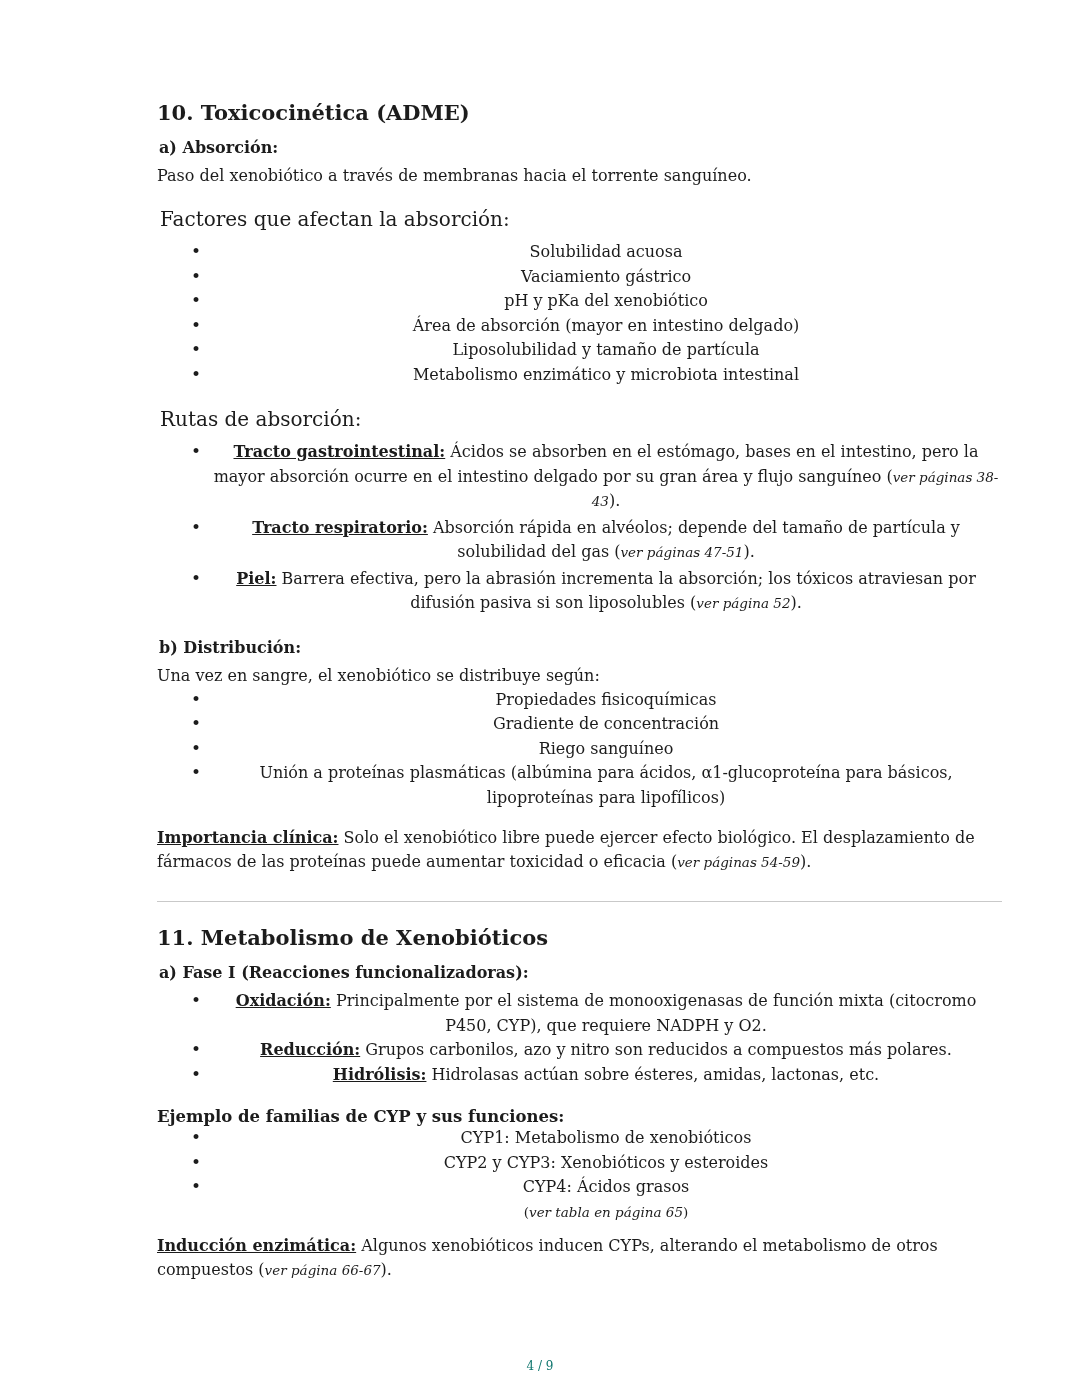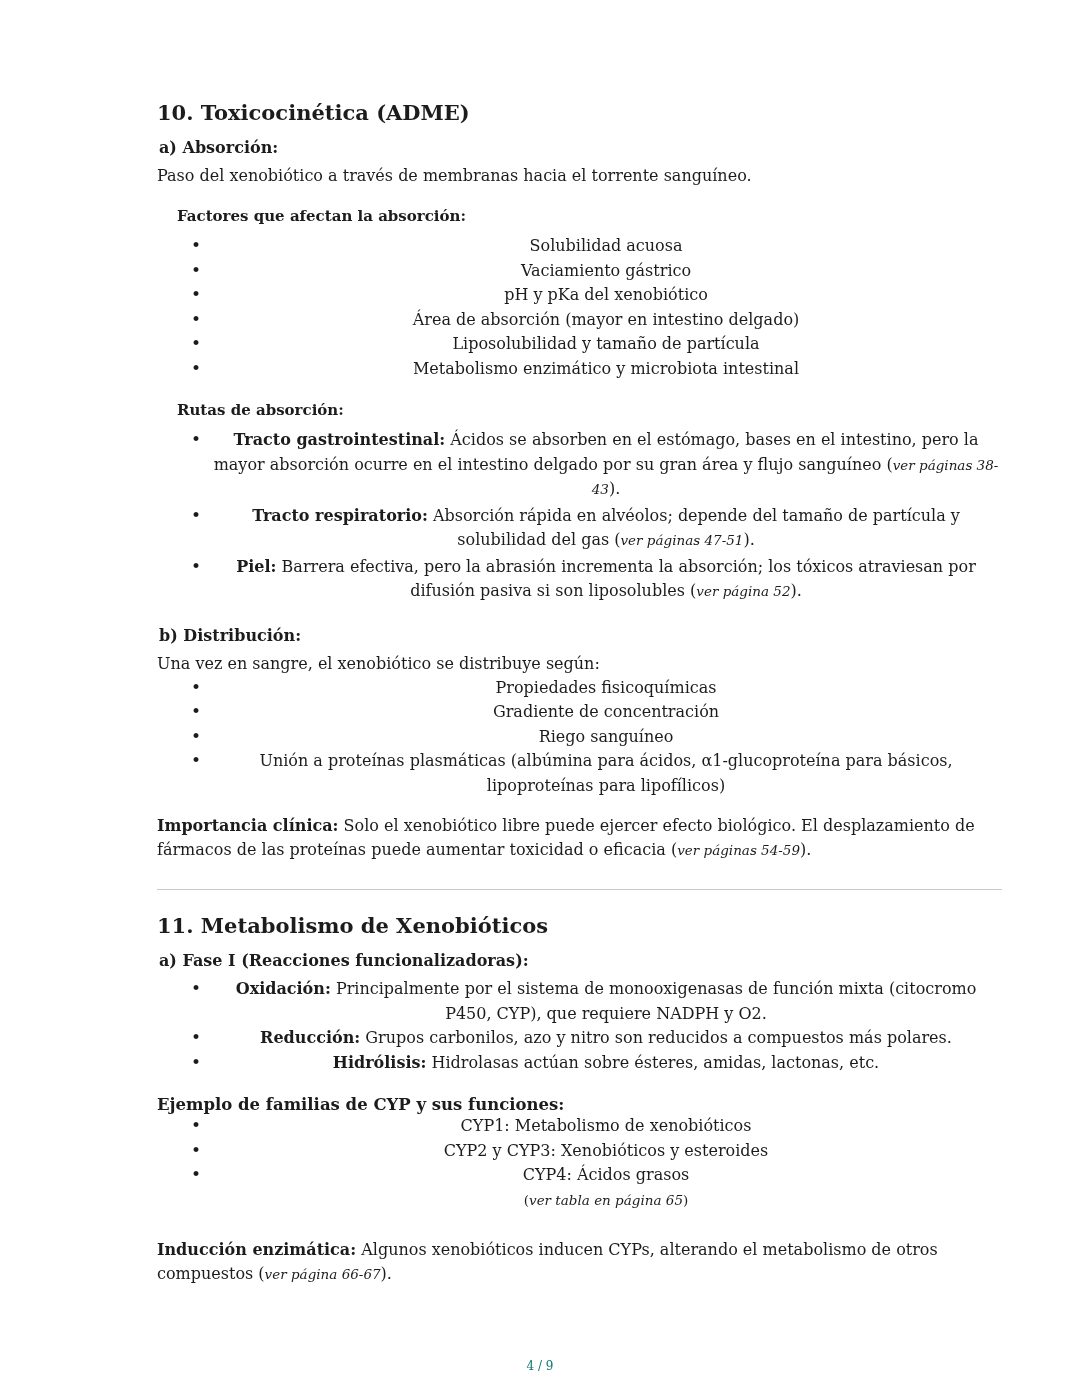--- a/index.html
+++ b/index.html
@@ -6,43 +6,43 @@
   body {
     width:1080px; height:1397px; position:relative; overflow:hidden;
     font-family:"DejaVu Serif","Liberation Serif",serif;
     color:#1c1c1c;
   }
   .page { position:absolute; inset:0; background:#ffffff; }
   .content { padding:100px 78px 0 157px; }
 
   .h-section { font-size:21px; font-weight:700; margin:0 0 13px 0; }
   .h-sub     { font-size:16px; font-weight:700; margin:0 0 7px 2px; }
-  .h-minor   { font-size:15px;  font-weight:700; margin:19px 0 9px 20px; }
+  .h-minor   { font-size:20px;  font-weight:400; margin:19px 0 9px 3px; }
   .h-strong  { font-size:16.5px; font-weight:700; margin:0; }
 
   .para { font-size:16px; line-height:24px; margin:0; }
-  .lead { font-weight:700; }
+  .lead { font-weight:700;text-decoration:underline; }
 
   ul.bullets { list-style:none; margin:0; padding:0;text-align:center; }
   ul.bullets li {
     position:relative; font-size:16px; line-height:24.5px;
     padding-left:53px; margin:0;
   }
   ul.bullets li::before {
     content:"\2022"; position:absolute; left:34px; top:-1px;
     font-size:17px; color:#1c1c1c;
   }
   ul.bullets.gapped li { margin-bottom:2px; }
 
   .ref { font-size:13.5px; }
   .note-line { font-size:13.5px; line-height:24px; }
   .note-line .ref { font-size:13.5px; }
 
   .mt16 { margin-top:16px; }
-  .mt18 { margin-top:26px; }
+  .mt18 { margin-top:10px; }
   .mt20 { margin-top:20px; }
   .mt22 { margin-top:22px; }
 
   hr.rule {
     border:none; border-top:1px solid #c9c9c9;
     margin:27px 0 23px 0;
   }
 
   .footer {
     position:absolute; left:0; bottom:24px; width:100%;

